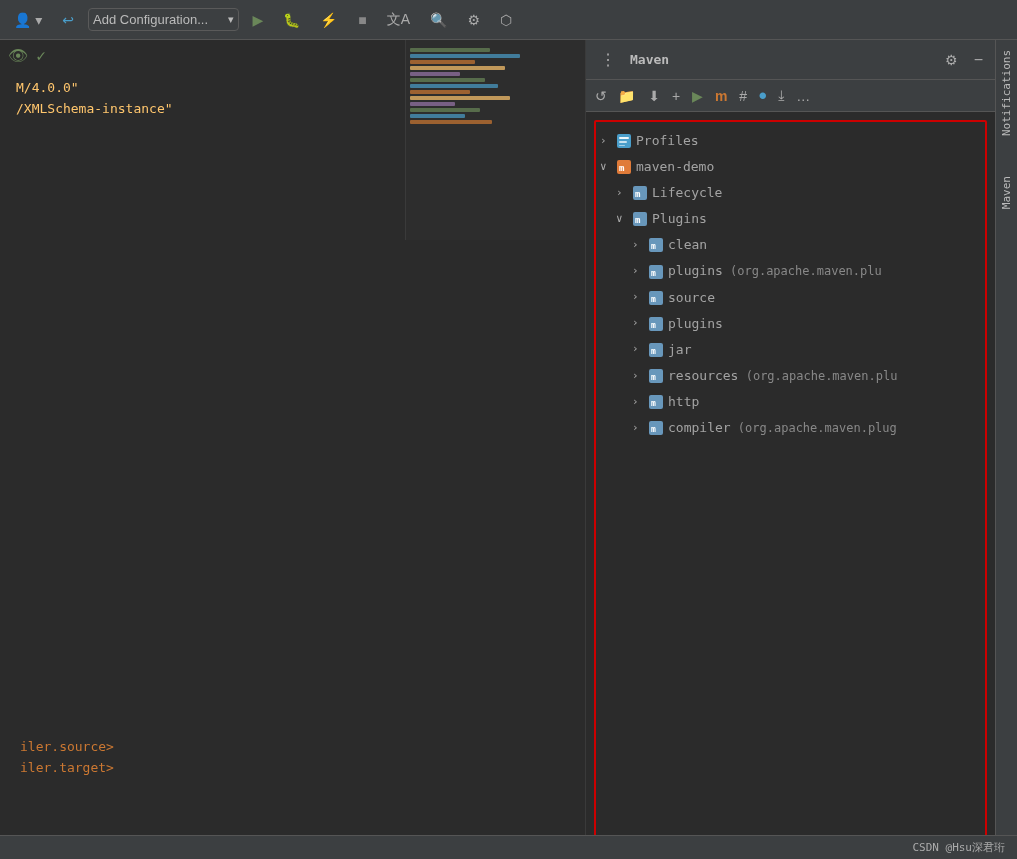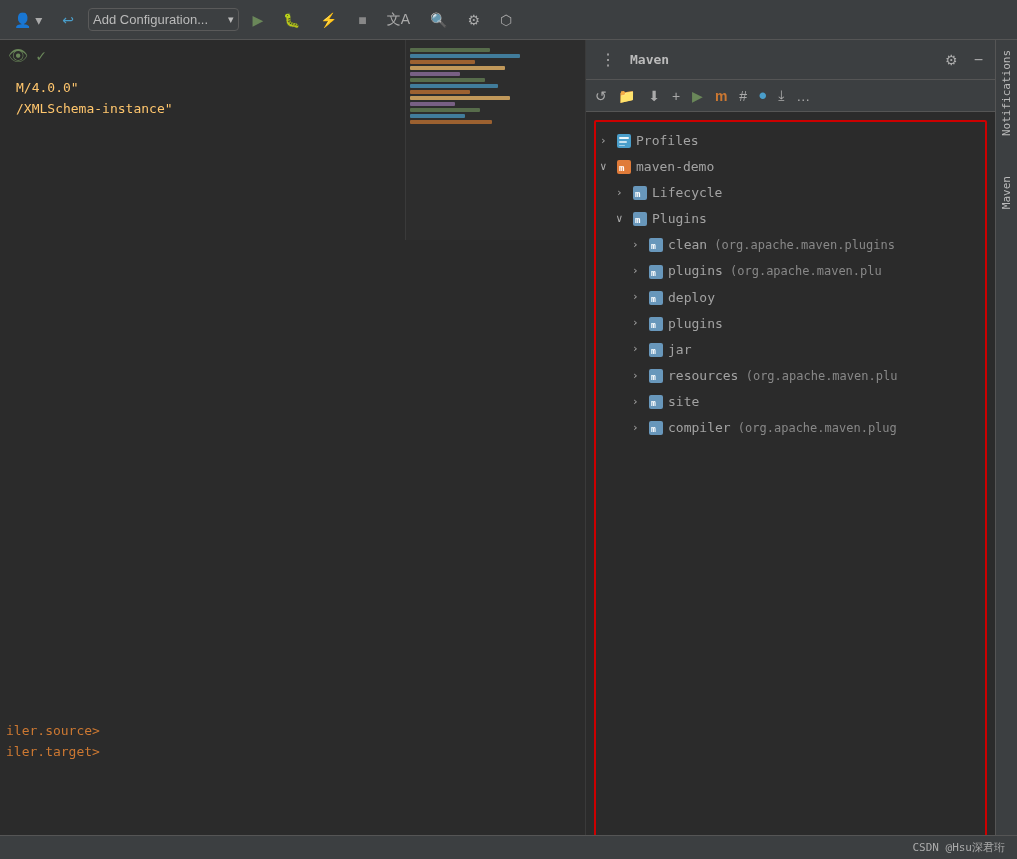--- a/index.html
+++ b/index.html
@@ -109,23 +109,23 @@
       font-size: 13px;
       line-height: 1.6;
       white-space: nowrap;
     }
     .code-purple { color: #cc7832; }
     .code-yellow { color: #ffc66d; }
 
     
     .bottom-code {
       position: absolute;
-      bottom: 88px;
+      bottom: 72px;
       left: 0;
-      padding: 8px 6px;
+      padding: 8px 20px;
     }
 
     
     .maven-panel {
       width: 410px;
       background: #2b2b2b;
       border-left: 1px solid #3a3a3a;
       display: flex;
       flex-direction: column;
     }
@@ -430,21 +430,20 @@
 
       <div class="tree-item tree-indent-2">
         <span class="tree-chevron">›</span>
         <span class="maven-icon-wrap">
           <svg width="14" height="14" viewBox="0 0 14 14">
             <rect width="14" height="14" rx="2" fill="#6897bb"></rect>
             <text x="2" y="11" font-size="8" fill="white" font-family="monospace" font-weight="bold">m</text>
           </svg>
         </span>
         <span class="tree-label">clean</span>
-        <span class="tree-label-dim">&nbsp;(org.apache.maven.plugins</span>
       </div>
 
       <div class="tree-item tree-indent-2">
         <span class="tree-chevron">›</span>
         <span class="maven-icon-wrap">
           <svg width="14" height="14" viewBox="0 0 14 14">
             <rect width="14" height="14" rx="2" fill="#6897bb"></rect>
             <text x="2" y="11" font-size="8" fill="white" font-family="monospace" font-weight="bold">m</text>
           </svg>
         </span>
@@ -453,21 +452,21 @@
       </div>
 
       <div class="tree-item tree-indent-2">
         <span class="tree-chevron">›</span>
         <span class="maven-icon-wrap">
           <svg width="14" height="14" viewBox="0 0 14 14">
             <rect width="14" height="14" rx="2" fill="#6897bb"></rect>
             <text x="2" y="11" font-size="8" fill="white" font-family="monospace" font-weight="bold">m</text>
           </svg>
         </span>
-        <span class="tree-label">deploy</span>
+        <span class="tree-label">source</span>
       </div>
 
       <div class="tree-item tree-indent-2">
         <span class="tree-chevron">›</span>
         <span class="maven-icon-wrap">
           <svg width="14" height="14" viewBox="0 0 14 14">
             <rect width="14" height="14" rx="2" fill="#6897bb"></rect>
             <text x="2" y="11" font-size="8" fill="white" font-family="monospace" font-weight="bold">m</text>
           </svg>
         </span>
@@ -498,21 +497,21 @@
       </div>
 
       <div class="tree-item tree-indent-2">
         <span class="tree-chevron">›</span>
         <span class="maven-icon-wrap">
           <svg width="14" height="14" viewBox="0 0 14 14">
             <rect width="14" height="14" rx="2" fill="#6897bb"></rect>
             <text x="2" y="11" font-size="8" fill="white" font-family="monospace" font-weight="bold">m</text>
           </svg>
         </span>
-        <span class="tree-label">site</span>
+        <span class="tree-label">http</span>
       </div>
 
       <div class="tree-item tree-indent-2">
         <span class="tree-chevron">›</span>
         <span class="maven-icon-wrap">
           <svg width="14" height="14" viewBox="0 0 14 14">
             <rect width="14" height="14" rx="2" fill="#6897bb"></rect>
             <text x="2" y="11" font-size="8" fill="white" font-family="monospace" font-weight="bold">m</text>
           </svg>
         </span>

